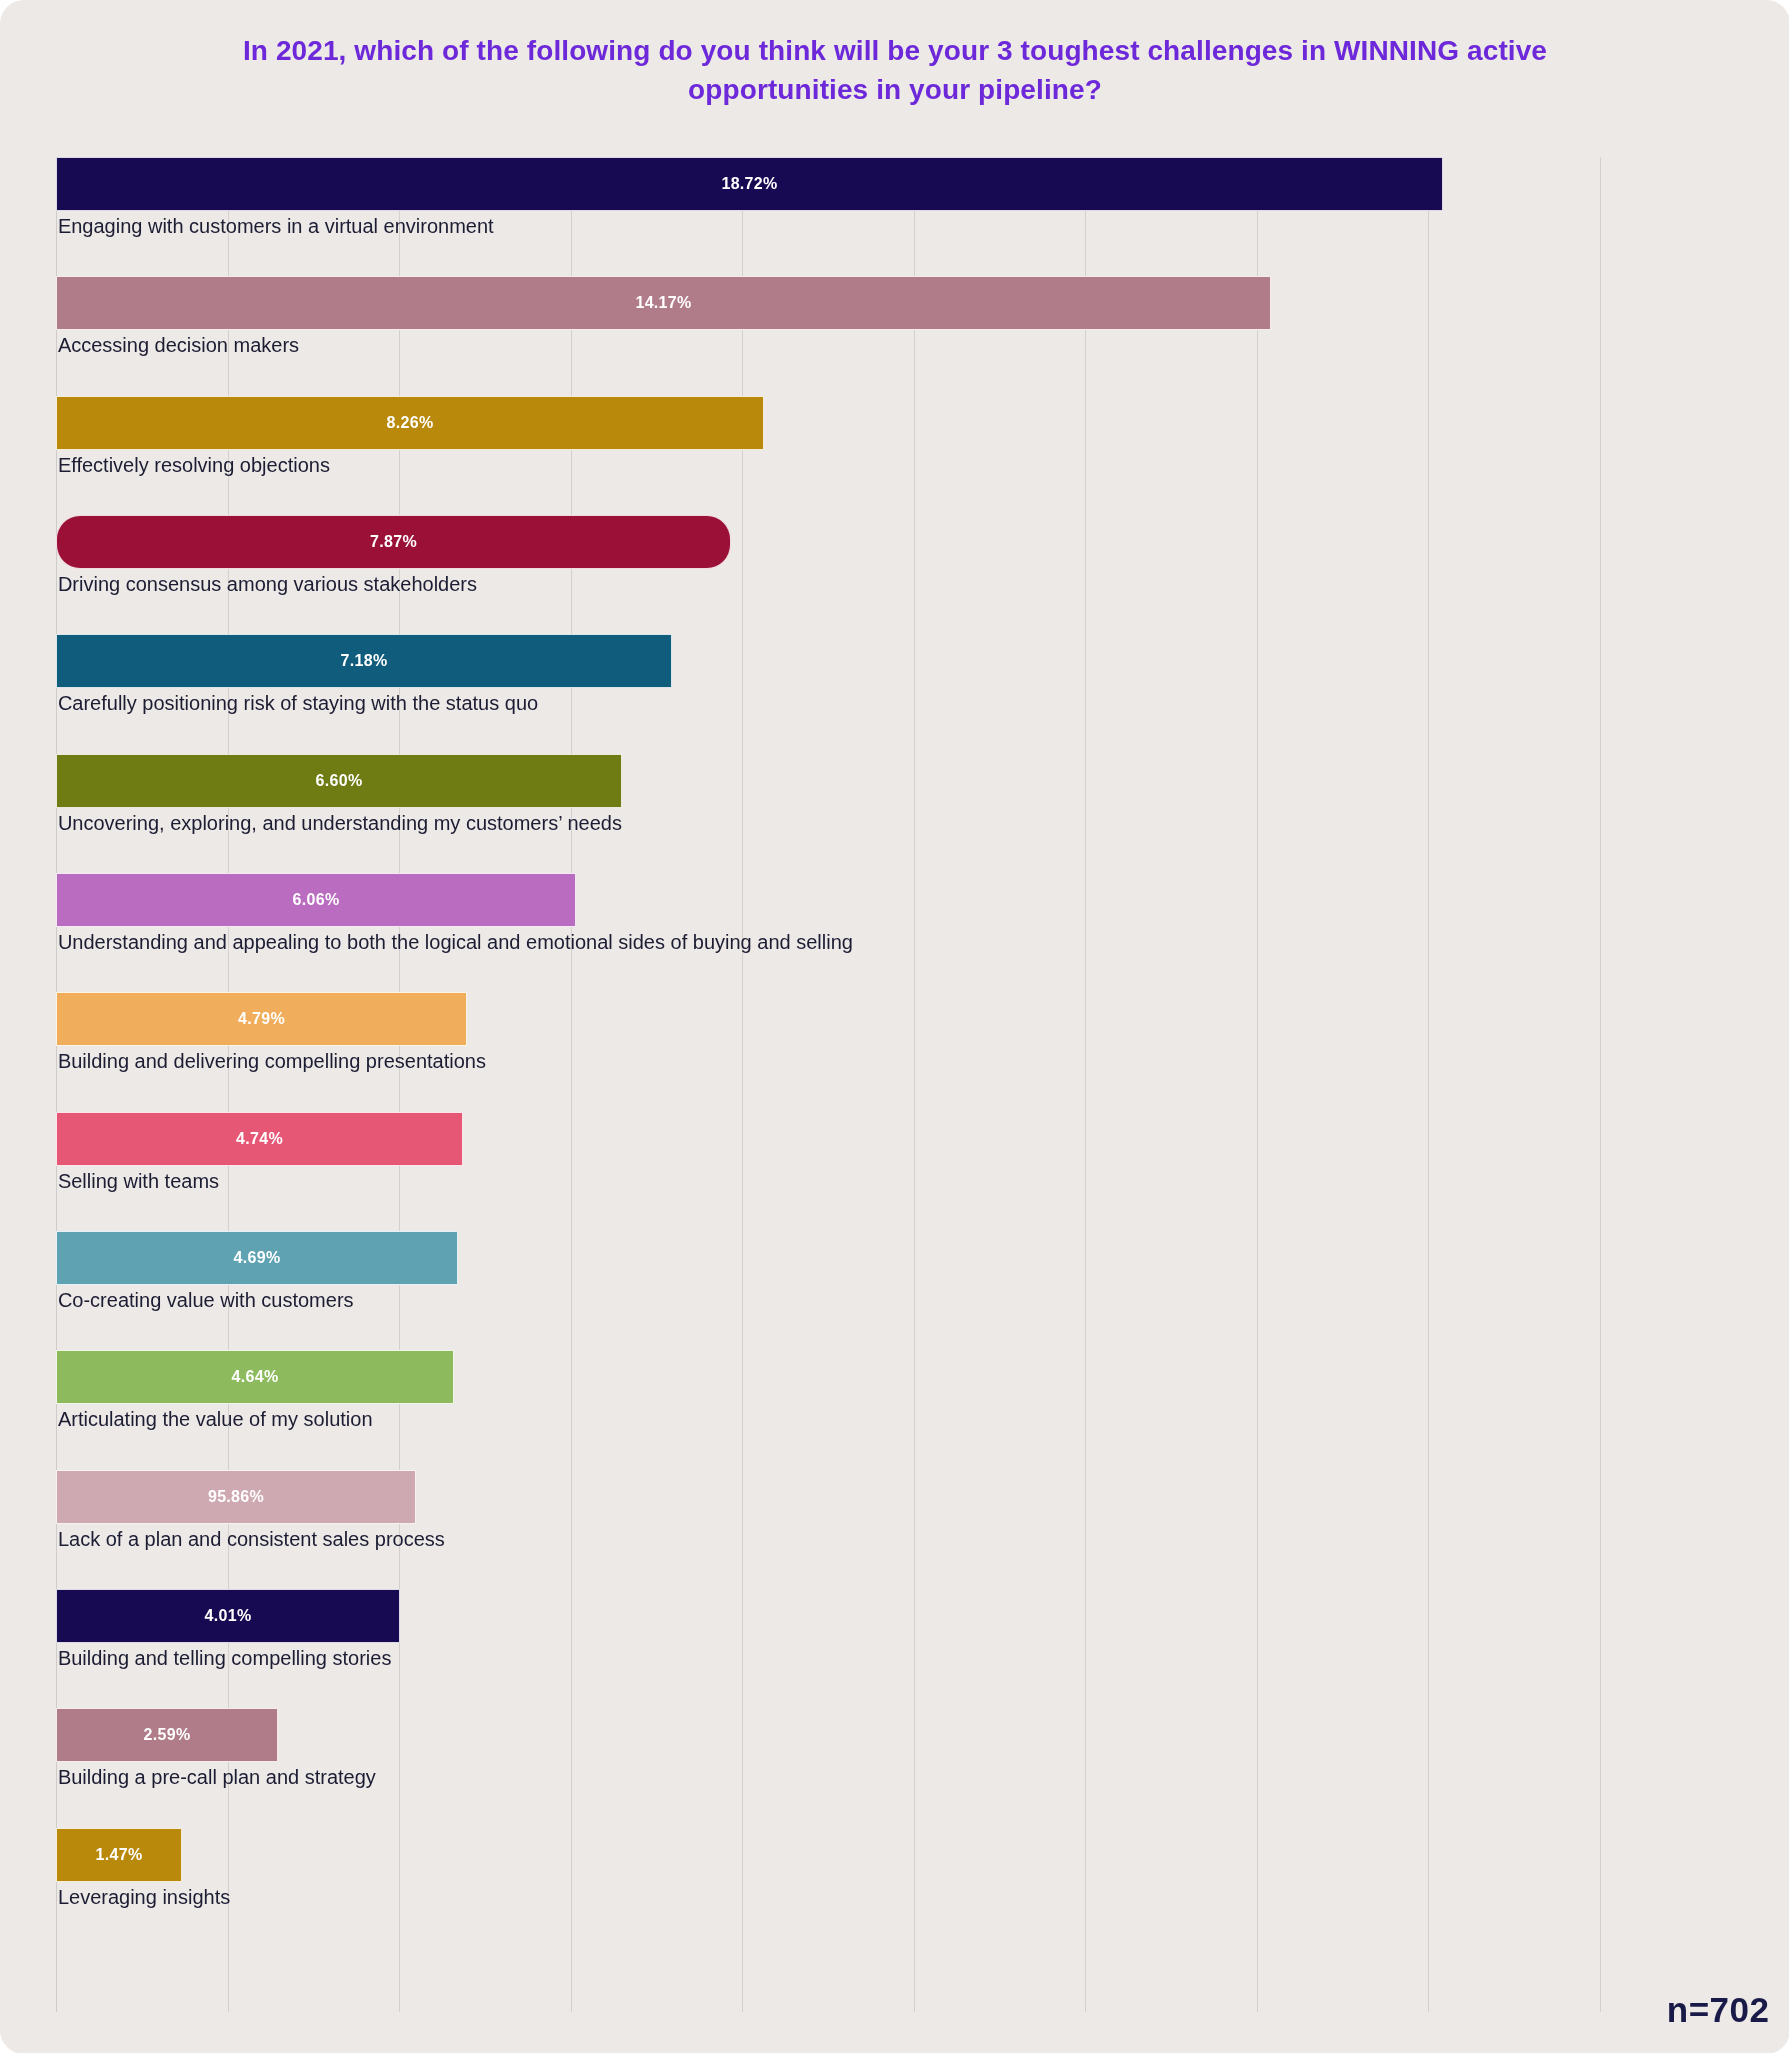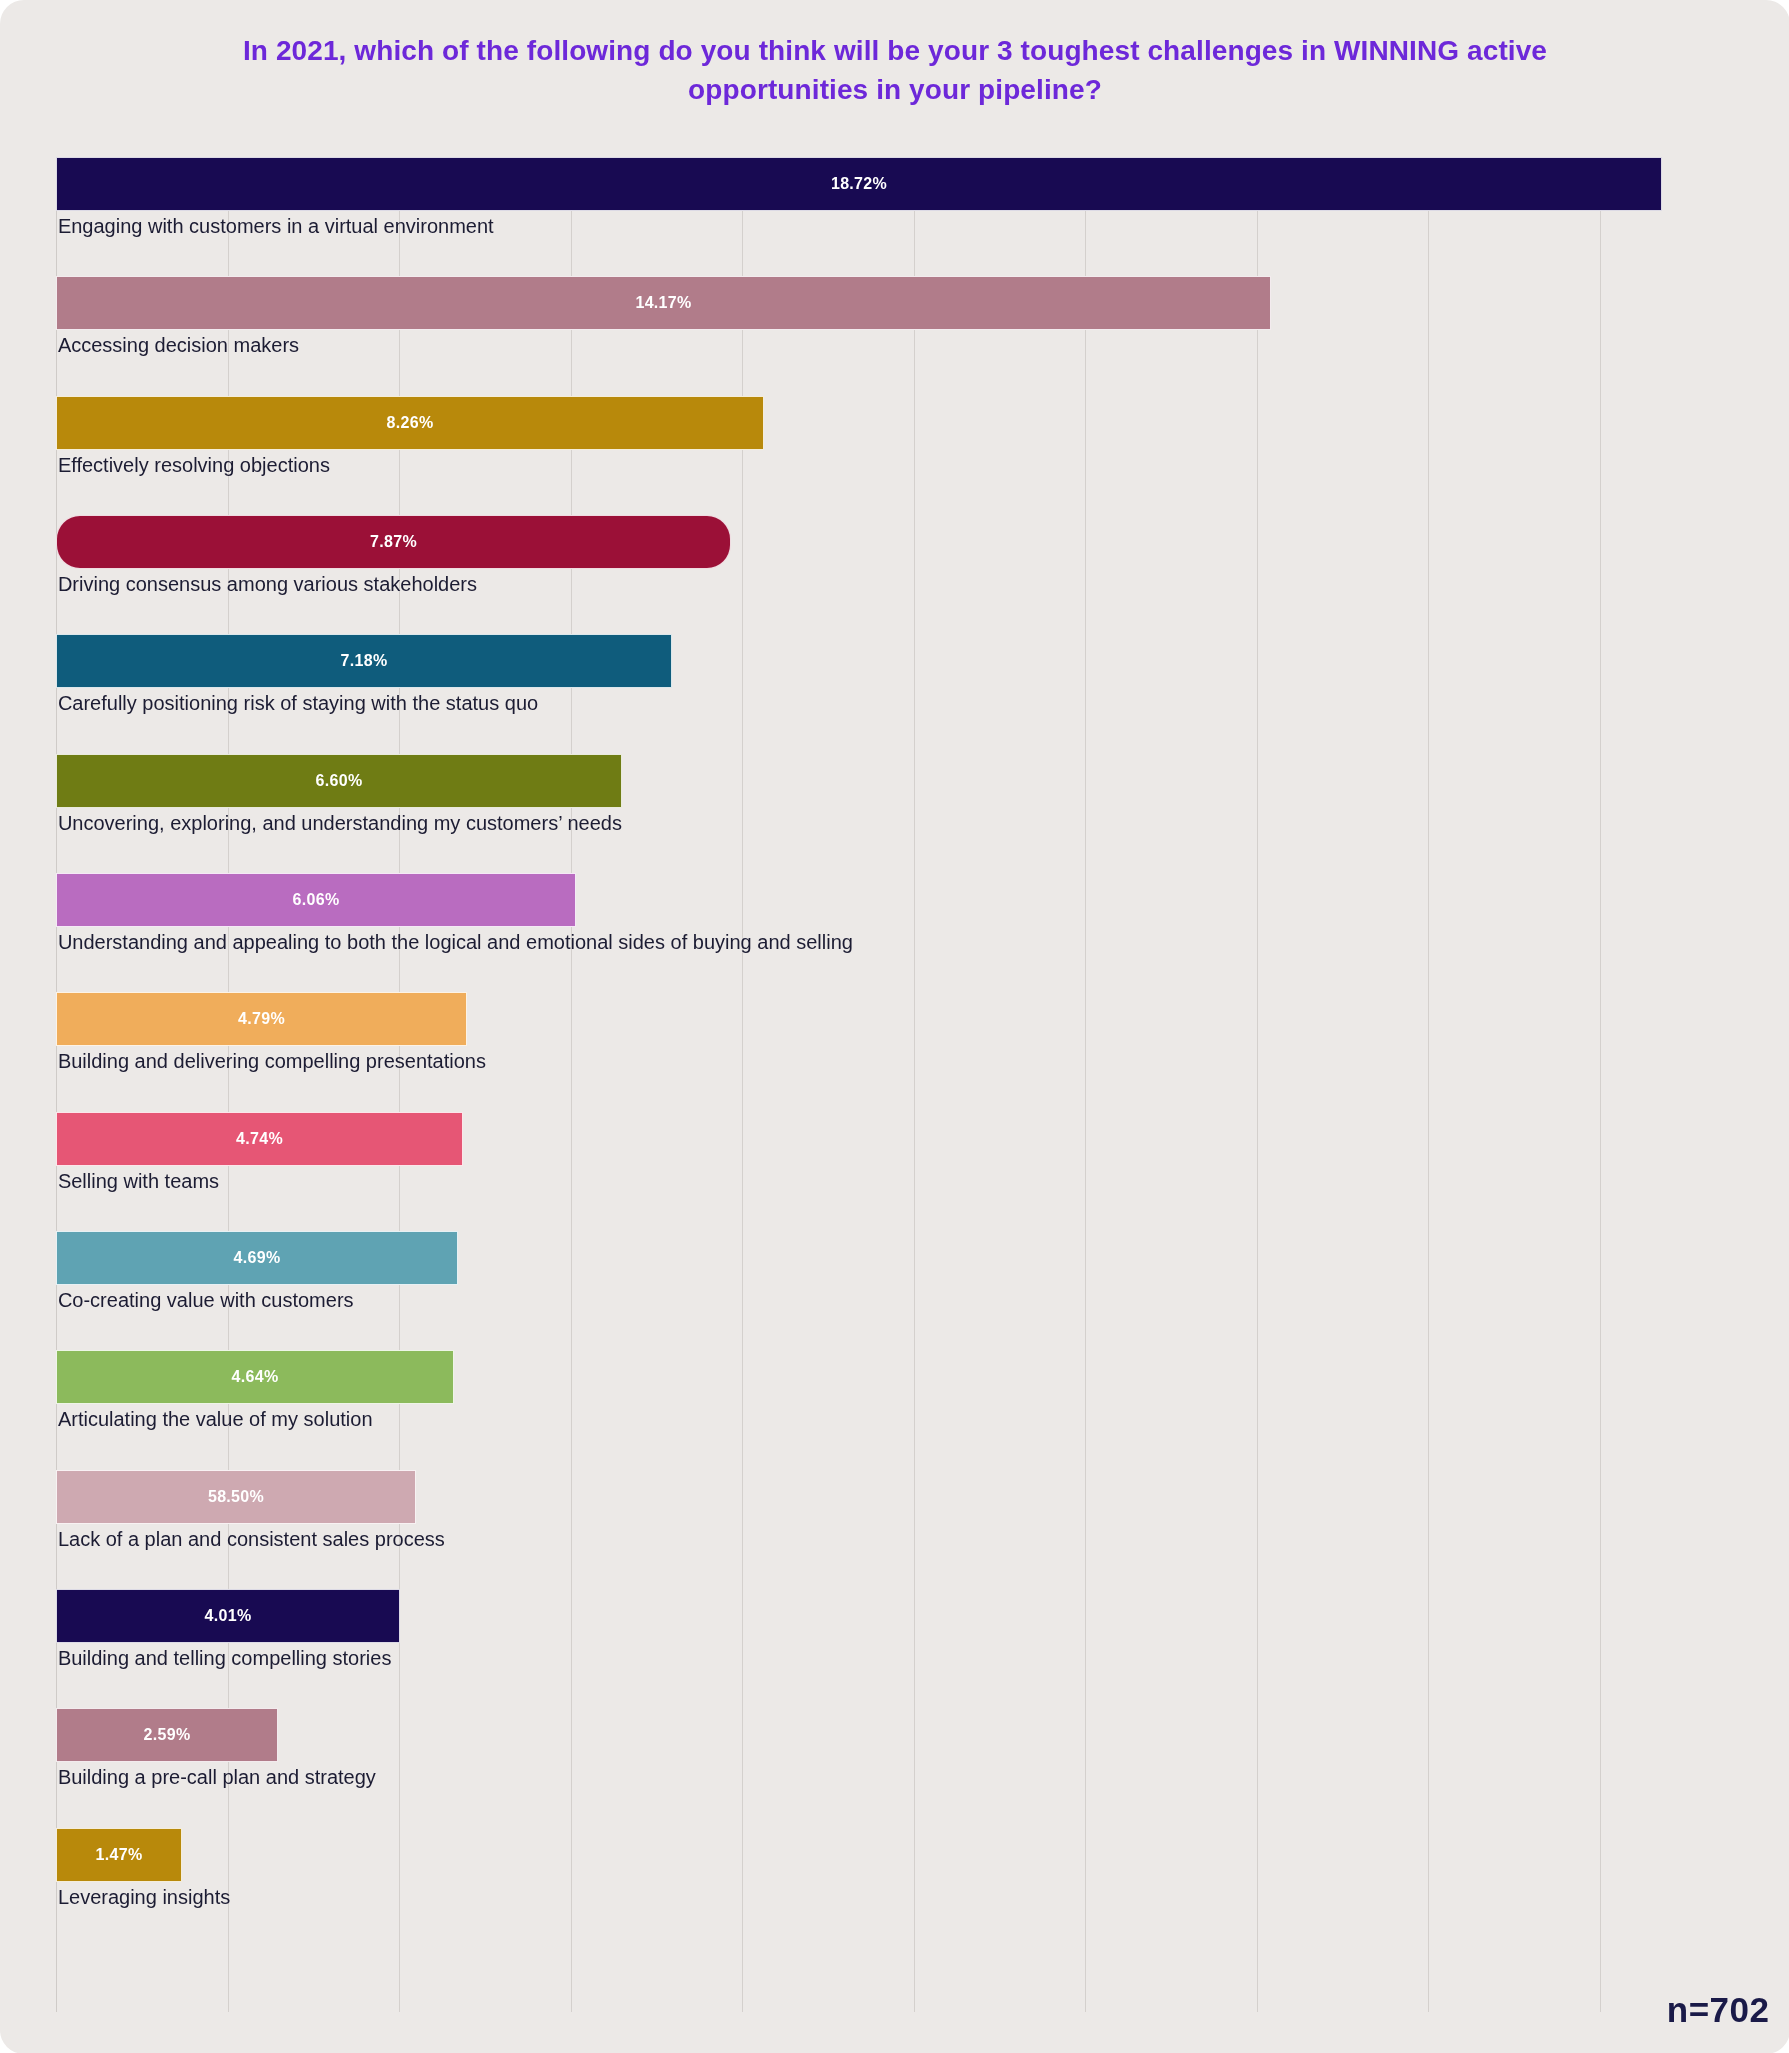--- a/index.html
+++ b/index.html
@@ -119,21 +119,21 @@
         <div class="gridline" style="left: 515px;"></div>
         <div class="gridline" style="left: 686px;"></div>
         <div class="gridline" style="left: 858px;"></div>
         <div class="gridline" style="left: 1029px;"></div>
         <div class="gridline" style="left: 1201px;"></div>
         <div class="gridline" style="left: 1372px;"></div>
         <div class="gridline" style="left: 1544px;"></div>
       </div>
     <div id="bars">
         <div class="bar-row" style="top: 0px;">
-          <div class="bar" style="width: 1606px; background: rgb(24, 10, 82);">
+          <div class="bar" style="width: 1387px; background: rgb(24, 10, 82);">
             <span class="bar-value">18.72%</span>
           </div>
           <div class="cat-label">Engaging with customers in a virtual environment</div>
         </div>
         <div class="bar-row" style="top: 119px;">
           <div class="bar" style="width: 1215px; background: rgb(177, 124, 138);">
             <span class="bar-value">14.17%</span>
           </div>
           <div class="cat-label">Accessing decision makers</div>
         </div>
@@ -186,21 +186,21 @@
           <div class="cat-label">Co-creating value with customers</div>
         </div>
         <div class="bar-row" style="top: 1193px;">
           <div class="bar" style="width: 398px; background: rgb(140, 186, 92);">
             <span class="bar-value">4.64%</span>
           </div>
           <div class="cat-label"> Articulating the value of my solution</div>
         </div>
         <div class="bar-row" style="top: 1313px;">
           <div class="bar" style="width: 360px; background: rgb(206, 169, 177);">
-            <span class="bar-value">58.50%</span>
+            <span class="bar-value">95.86%</span>
           </div>
           <div class="cat-label">Lack of a plan and consistent sales process</div>
         </div>
         <div class="bar-row" style="top: 1432px;">
           <div class="bar" style="width: 344px; background: rgb(24, 10, 82);">
             <span class="bar-value">4.01%</span>
           </div>
           <div class="cat-label">Building and telling compelling stories</div>
         </div>
         <div class="bar-row" style="top: 1551px;">

